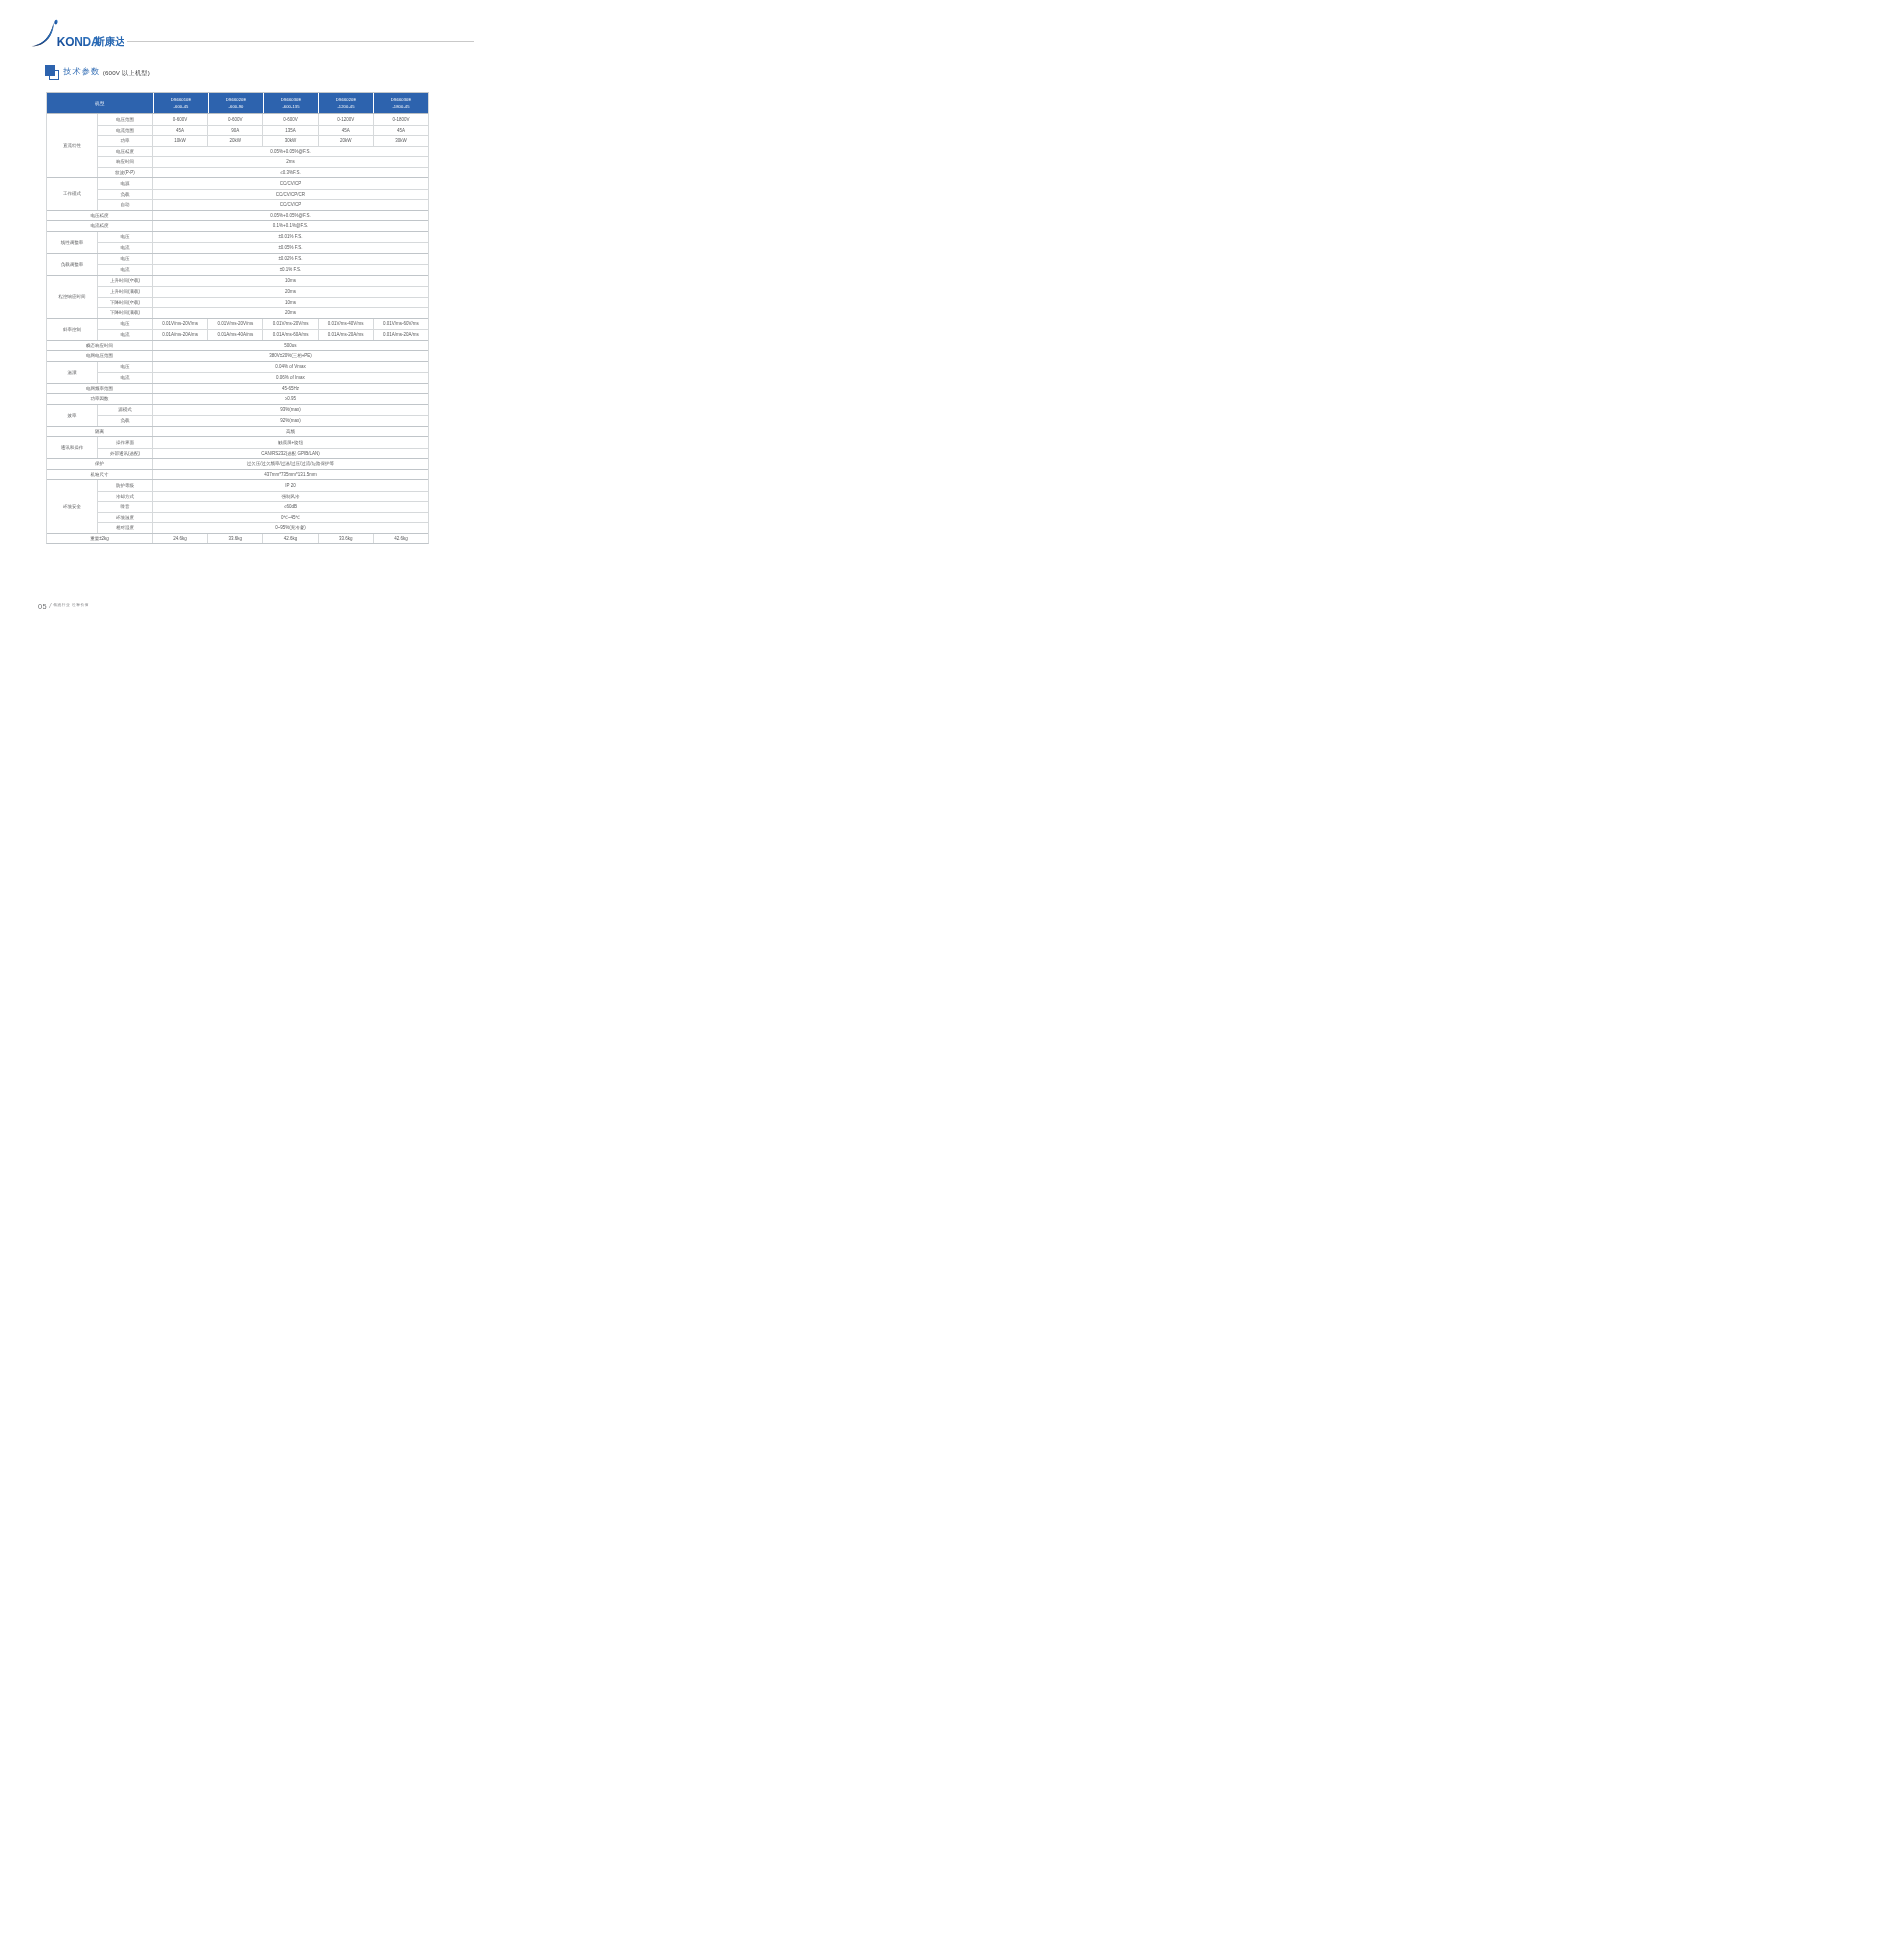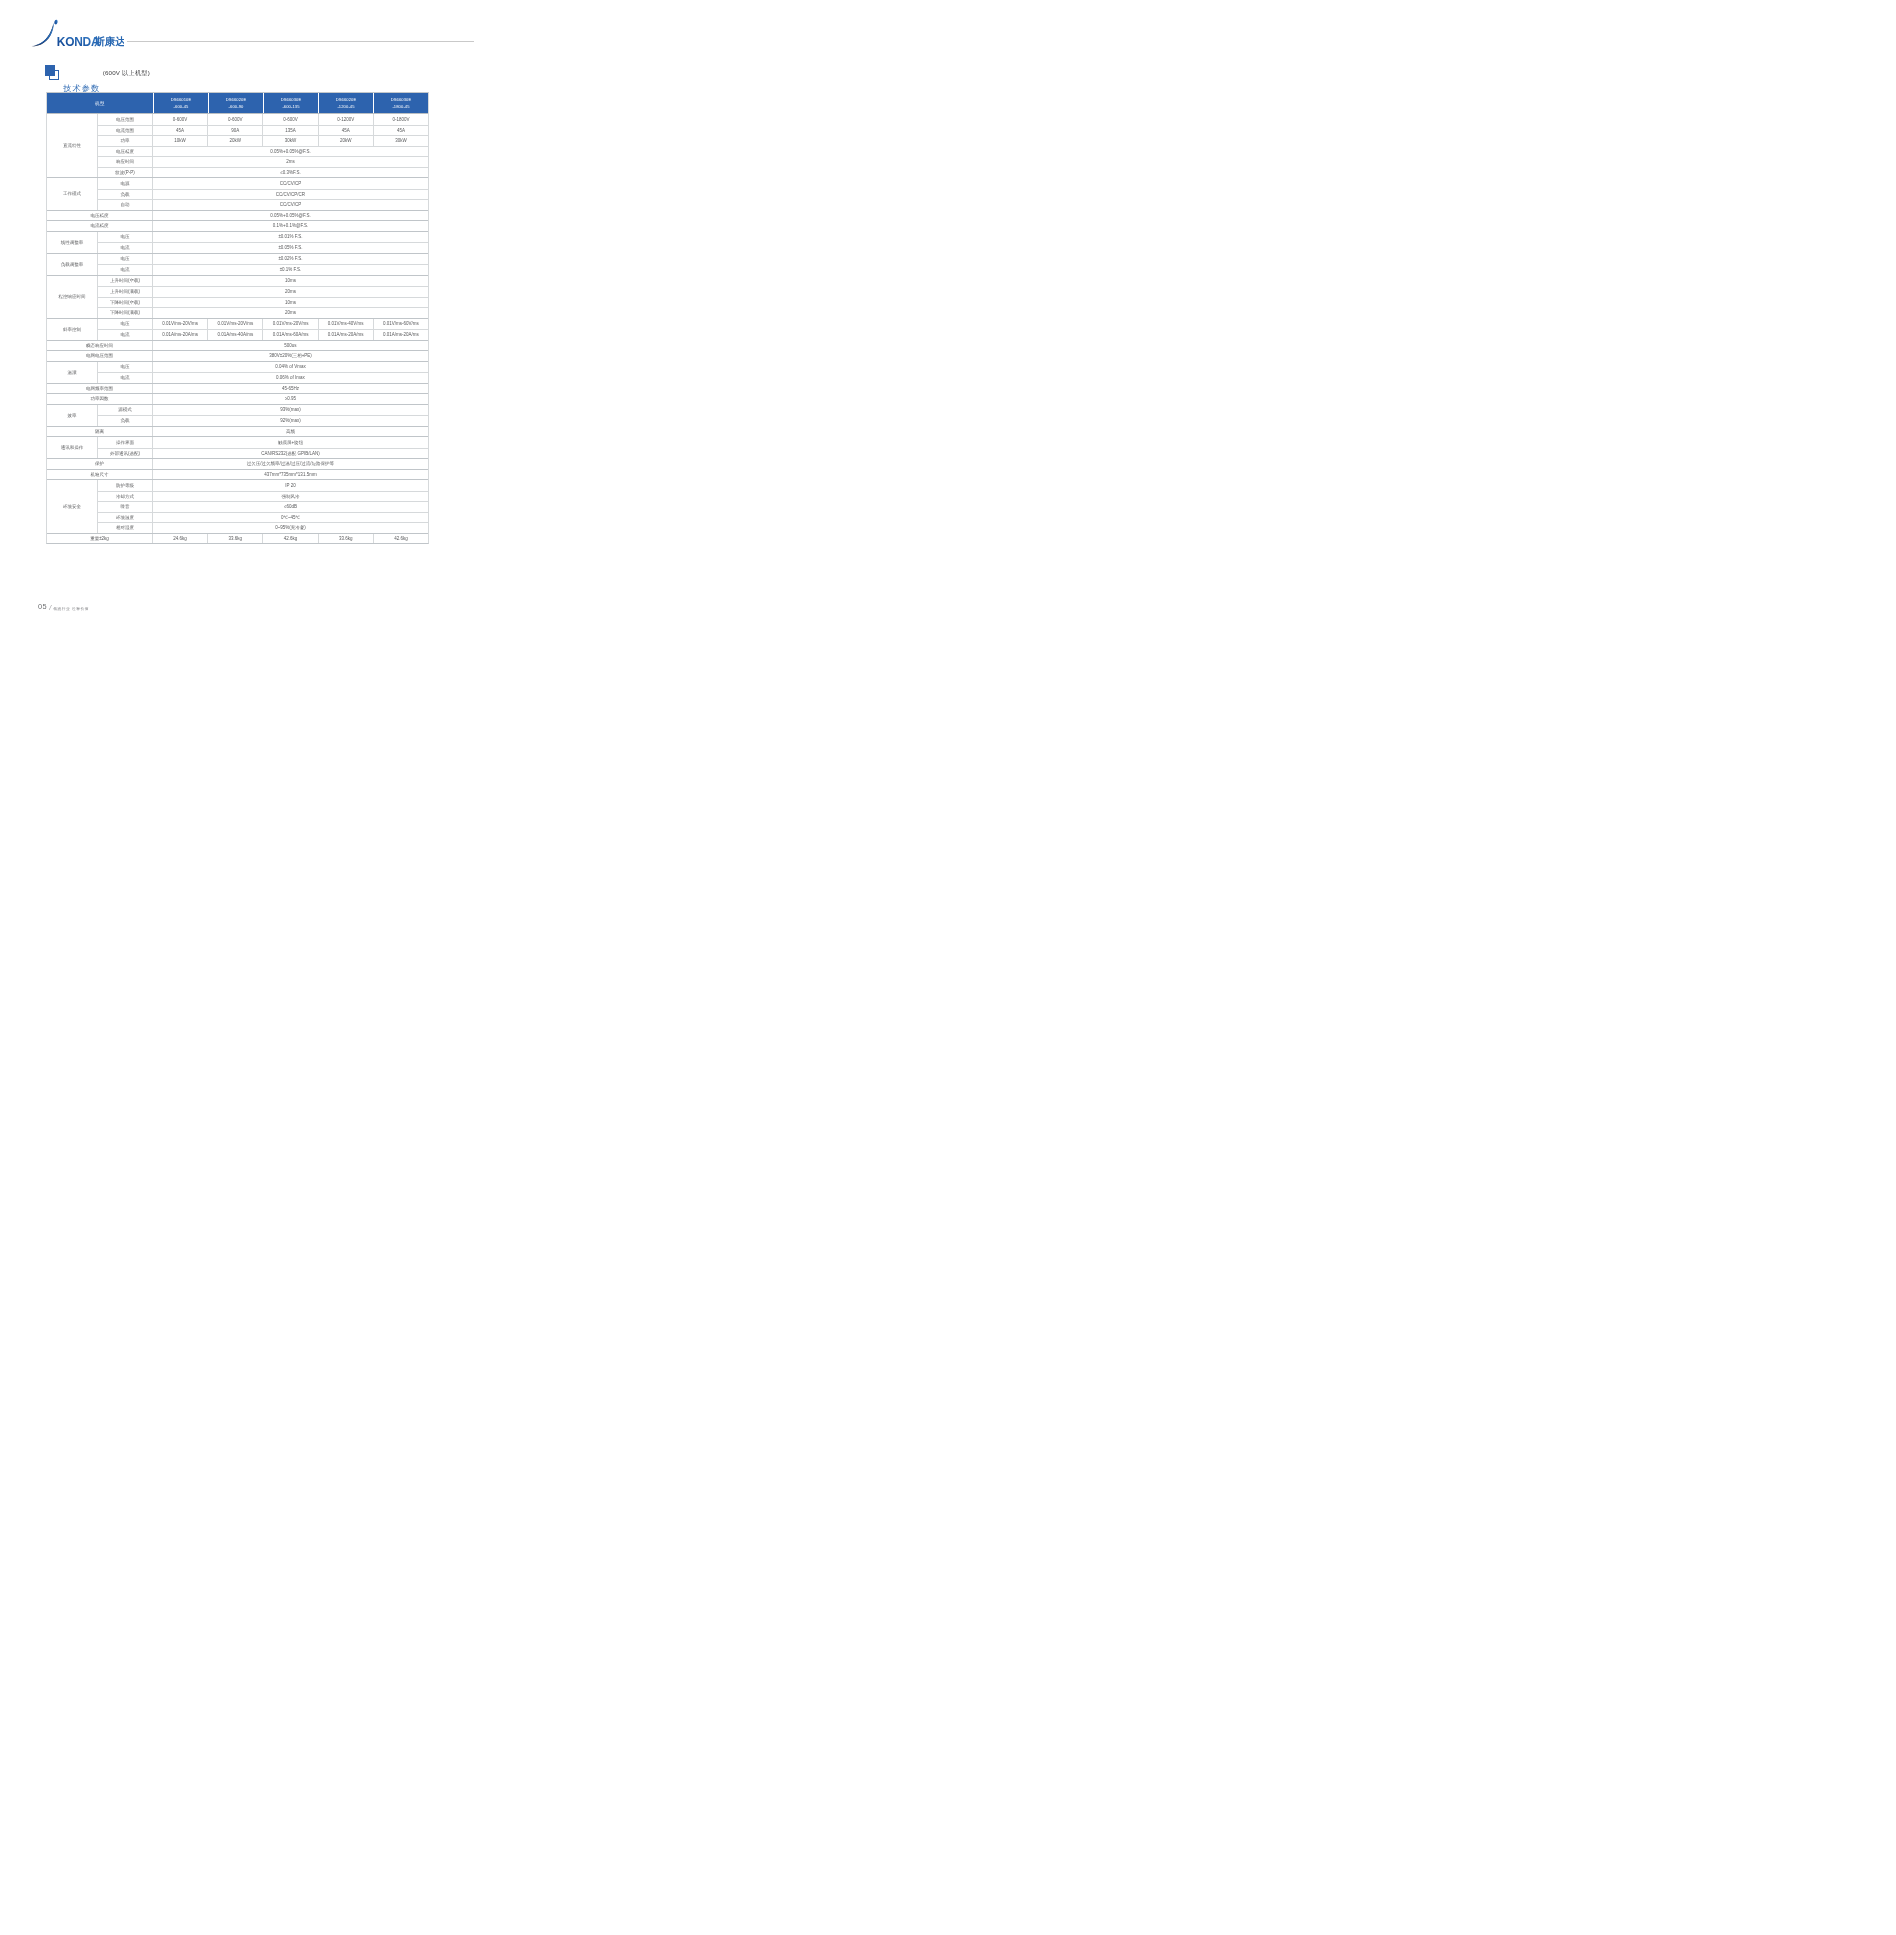--- a/index.html
+++ b/index.html
@@ -11,21 +11,21 @@
 
   
   .logo-svg { position: absolute; left: 31px; top: 18.6px; }
   .top-rule { position: absolute; left: 127px; top: 41px; width: 347px; height: 1.2px; background: #c9c9c9; }
 
   
   .title-block { position: absolute; left: 45px; top: 65px; display: flex; align-items: flex-start; }
   .sq-wrap { position: relative; width: 15.5px; height: 16.3px; flex: 0 0 15.5px; }
   .sq-outline { position: absolute; left: 4.3px; top: 5px; width: 9.3px; height: 9.7px; border: 1px solid #2d63ae; background: #ffffff; }
   .sq-fill { position: absolute; left: 0; top: 0; width: 10px; height: 10.5px; background: #2d63ae; }
-  .title-main { margin-top: 18px; margin-left: 2.7px; font-size: 8.1px; letter-spacing: 1.2px; color: #2e6ab3; }
+  .title-main { margin-top: 1px; margin-left: 2.7px; font-size: 8.1px; letter-spacing: 1.2px; color: #2e6ab3; }
   .title-sub  { margin-top: 3.9px; margin-left: 2.3px; font-size: 6.2px; letter-spacing: 0.2px; color: #414143; }
 
   
   .spec-table {
     position: absolute; left: 46px; top: 92px; width: 383px;
     border-left: 0.6px solid #d6d9db; border-right: 0.6px solid #d6d9db;
     border-top: 0.8px solid #c3c7ca; border-bottom: 1.2px solid #c0c5c9;
     background: #ffffff;
   }
   .thead { display: flex; height: 21px; background: #2d63ae; color: #ffffff; border-bottom: 1.2px solid #b9bec2; }
@@ -41,21 +41,21 @@
   .wcell { flex: 0 0 106px; border-right: 0.6px solid #d6d9db; display: flex; align-items: center; justify-content: center; text-align: center; padding: 0 1.2px; }
   .gsub { flex: 1 1 0; display: flex; flex-direction: column; min-width: 0; }
   .row { display: flex; height: 10.5px; align-items: stretch; }
   .row + .row { border-top: 0.6px solid #d6d9db; }
   .lcell { flex: 0 0 55px; border-right: 0.6px solid #d6d9db; display: flex; align-items: center; justify-content: center; text-align: center; padding: 0 0.8px; }
   .vals { flex: 1 1 0; display: flex; min-width: 0; }
   .vcell, .vspan { flex: 1 1 0; min-width: 0; display: flex; align-items: center; justify-content: center; white-space: nowrap; }
   .vcell + .vcell { border-left: 0.6px solid #d6d9db; }
 
   
-  .footer { position: absolute; left: 38px; top: 602px; display: flex; align-items: flex-end; }
+  .footer { position: absolute; left: 38px; top: 602px; display: flex; align-items: flex-start; }
   .page-no { font-size: 7.4px; color: #6e6f71; letter-spacing: 0.4px; }
   .slash { font-size: 7px; color: #9b9b9d; margin: 0 1.9px 0 2.3px; font-style: italic; }
   .slogan { font-size: 3.7px; color: #818285; letter-spacing: 0.6px; }
 </style>
 </head>
 <body>
 
 <svg class="logo-svg" width="93" height="30" viewBox="0 0 240 78">
   <defs>
     <linearGradient id="lg" x1="0" y1="1" x2="1" y2="0">

